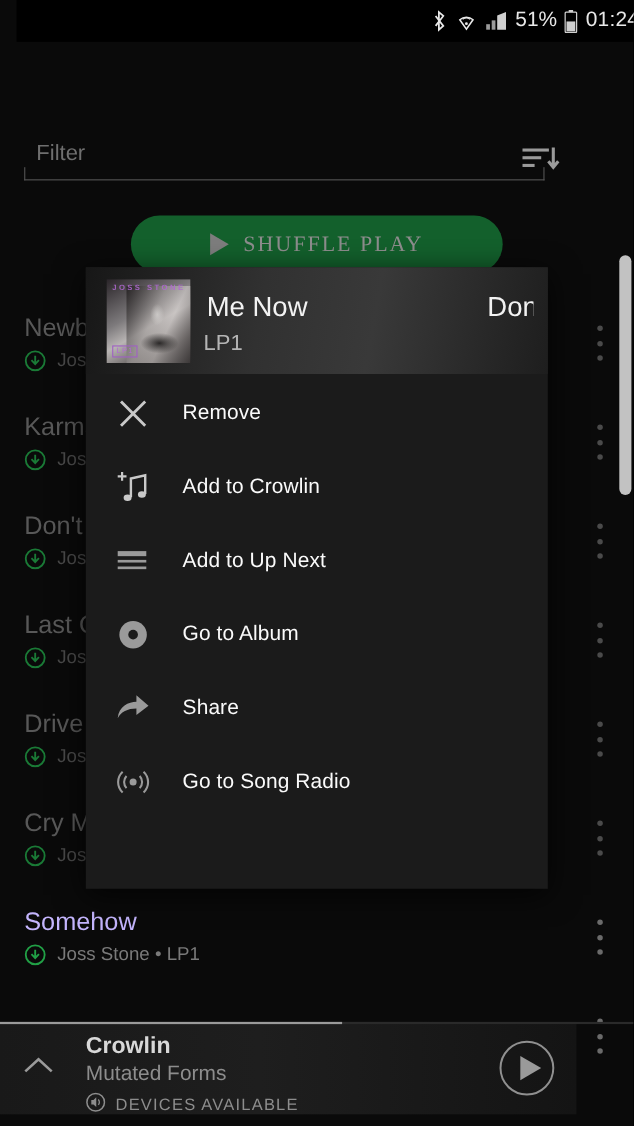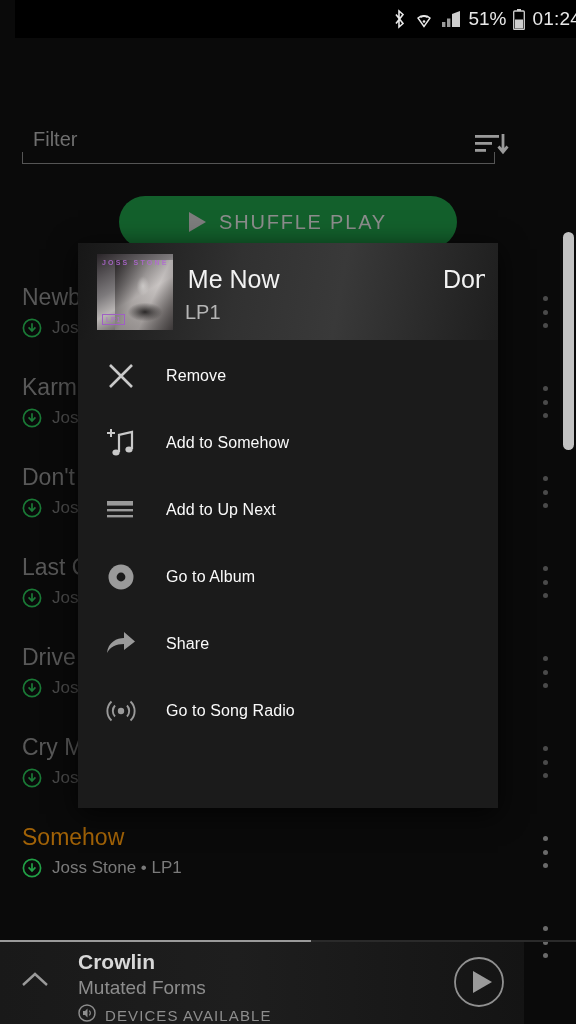--- a/index.html
+++ b/index.html
@@ -54,36 +54,36 @@
   .sort-btn {
     position:absolute; right:18px; top:6px; width:42px; height:36px;
   }
 
   
   .shuffle-btn {
     position:absolute; top:196px; left:119px; width:338px; height:52px;
     background:#13602c; border-radius:26px;
     display:flex; align-items:center; justify-content:center; gap:13px;
   }
-  .shuffle-label { color:#8d8d8d; font-size:20px; letter-spacing:1.8px; font-weight:500; }
+  .shuffle-label { color:#8d8d8d; font-size:20px; letter-spacing:1.8px; font-weight:500;font-family:Liberation Serif, serif; }
   .tri { width:0;height:0;border-left:17px solid #7d7d7d;border-top:10px solid transparent;border-bottom:10px solid transparent; }
 
   
   .songlist { position:absolute; top:258px; left:0; width:576px; height:682px; }
   .song-row { position:absolute; left:0; width:576px; height:90px; }
   .song-title { position:absolute; left:22px; top:2px; color:#585858; font-size:23px; white-space:nowrap; }
   .song-sub { position:absolute; left:22px; top:36px; display:flex; align-items:center; gap:10px; }
   .dl-icon { width:20px; height:20px; flex:0 0 20px; }
   .song-meta { color:#4a4a4a; font-size:17px; white-space:nowrap; }
   .row-overflow { position:absolute; right:28px; top:14px; width:6px; height:32px;
       display:flex; flex-direction:column; justify-content:space-between; align-items:center; }
   .row-overflow i { width:5px; height:5px; border-radius:50%; background:#4a4a4a; display:block; }
 
   
-  .song-row.bright .song-title { color:#a16207; }
+  .song-row.bright .song-title { color:#c4b5fd; }
   .song-row.bright .song-meta { color:#7a7a7a; }
   .song-row.bright .row-overflow i { background:#6a6a6a; }
 
   
   .scroll-thumb {
     position:absolute; right:2px; top:232px; width:11px; height:218px;
     background:#c2c2c2; border-radius:6px;
   }
 
   
@@ -124,25 +124,25 @@
   .ctx-title2 {
     position:absolute; left:258px; top:0; color:#f2f2f2; font-size:25px; white-space:nowrap;
   }
   .ctx-sub { position:absolute; left:107px; top:58px; color:#b5b5b5; font-size:20px; }
 
   .ctx-items { padding-top:2px; }
   .ctx-item {
     height:67px; display:flex; align-items:center; padding-left:27px; gap:0;
   }
   .ctx-ico { width:46px; flex:0 0 46px; display:flex; align-items:center; justify-content:flex-start; }
-  .ctx-label { color:#fafafa; font-size:16px; margin-left:15px; letter-spacing:.1px; }
+  .ctx-label { color:#fafafa; font-size:19px; margin-left:15px; letter-spacing:.1px; }
 
   
   .nowbar {
-    position:absolute; left:0; bottom:0; width:524px; height:84px;
+    position:absolute; left:0; bottom:11px; width:524px; height:84px;
     background:linear-gradient(90deg,#191919 0%, #1e1e1e 45%, #141414 100%);
     text-align:right;
   }
   .np-progress-track { position:absolute; left:0; top:0; width:576px; height:2px; background:#2a2a2a; }
   .np-progress-fill { position:absolute; left:0; top:0; height:2px; background:#9a9a9a; }
   .np-chevron { position:absolute; left:20px; top:30px; width:30px; height:20px; }
   .np-title { position:absolute; left:78px; top:10px; color:#d8d8d8; font-size:21px; font-weight:700; }
   .np-artist { position:absolute; left:78px; top:37px; color:#8d8d8d; font-size:19px; }
   .np-devices { position:absolute; left:78px; top:64px; display:flex; align-items:center; gap:9px; }
   .np-dev-text { color:#8d8d8d; font-size:15px; letter-spacing:1.1px; }
@@ -373,21 +373,21 @@
 
       <div class="ctx-item">
         <span class="ctx-ico">
           <svg width="32" height="32" viewBox="0 0 32 32">
             <path d="M2 6 L10 6 M6 2 L6 10" stroke="#c9c9c9" stroke-width="2" fill="none"></path>
             <path d="M14 25 L14 8 L27 5 L27 22" stroke="#c9c9c9" stroke-width="2.2" fill="none"></path>
             <ellipse cx="11" cy="25.5" rx="3.6" ry="3" fill="#c9c9c9"></ellipse>
             <ellipse cx="24" cy="22.5" rx="3.6" ry="3" fill="#c9c9c9"></ellipse>
           </svg>
         </span>
-        <span class="ctx-label">Add to Somehow</span>
+        <span class="ctx-label">Add to Crowlin</span>
       </div>
 
       <div class="ctx-item">
         <span class="ctx-ico">
           <svg width="32" height="32" viewBox="0 0 32 32">
             <rect x="2" y="7" width="26" height="4.6" fill="#9a9a9a"></rect>
             <rect x="2" y="15" width="26" height="2.4" fill="#9a9a9a"></rect>
             <rect x="2" y="21" width="26" height="2.4" fill="#9a9a9a"></rect>
           </svg>
         </span>

